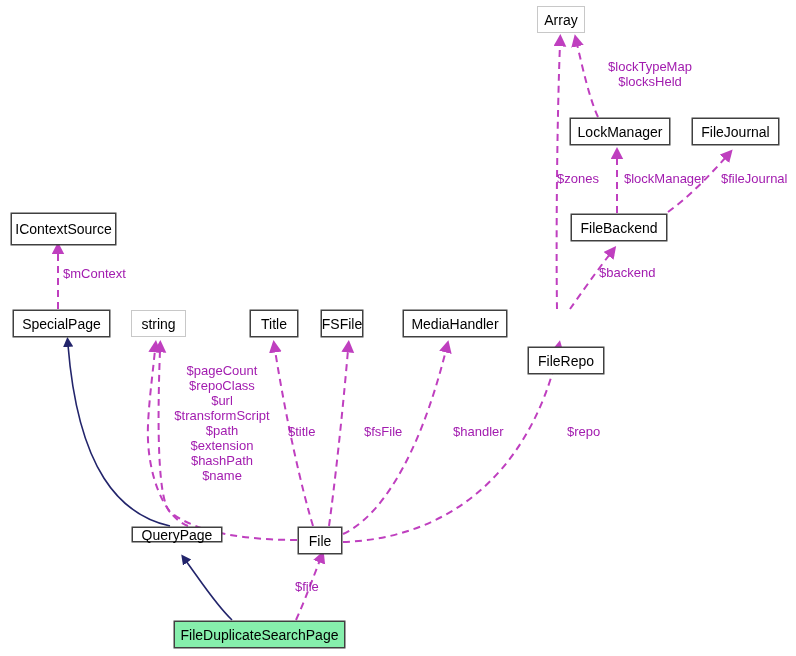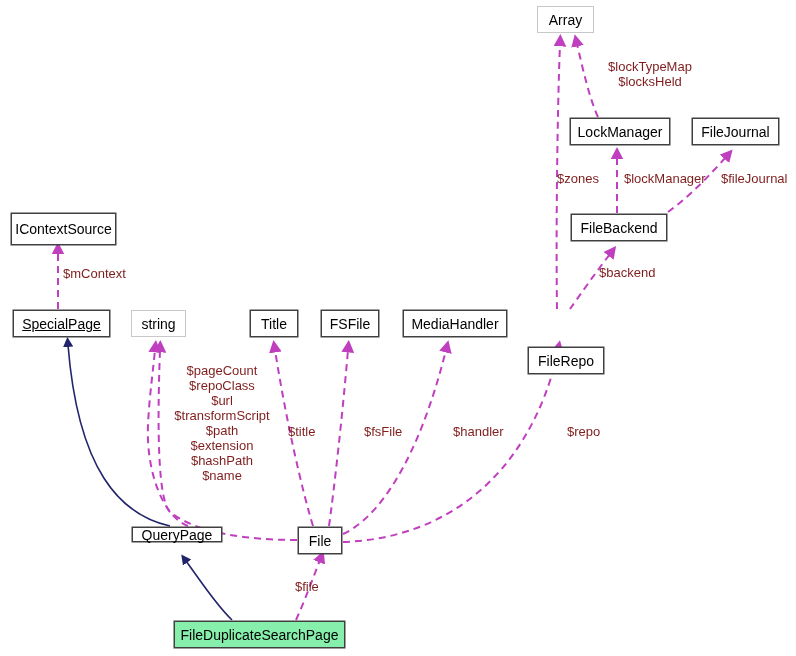--- a/index.html
+++ b/index.html
@@ -45,21 +45,21 @@
     border: 1px solid #c8c8c8;
     box-shadow: none;
   }
   .uml-node.highlight {
     background: #86efac;
   }
   .edge-label {
     position: absolute;
     font-size: 13px;
     line-height: 15px;
-    color: #7f1d1d;
+    color: #a21caf;
     white-space: pre;
     z-index: 2;
     background: transparent;
   }
   .edge-label.center {
     text-align: center;
     transform: translateX(-50%);
   }
   .edge-label.left {
     text-align: left;
@@ -110,45 +110,45 @@
     </g>
 
     <g id="inheritance-edges" stroke="#22246b" stroke-width="1.6" fill="none">
 
       <path d="M 170 526 C 120 515 78 470 68 345" marker-end="url(#arrow-inherit)"></path>
 
       <path d="M 232 620 C 216 605 200 580 186 561" marker-end="url(#arrow-inherit)"></path>
     </g>
   </svg>
 
-  <div class="uml-node light-border" style="left:537px;  top:6px;   width:57px;  height:27px;text-align:right;">
+  <div class="uml-node light-border" style="left:537px;  top:6px;   width:48px;  height:27px;text-align:right;">
       <span>Array</span>
     </div>
   <div class="uml-node solid-border" style="left:570px;  top:118px; width:100px; height:27px;">
       <span>LockManager</span>
     </div>
   <div class="uml-node solid-border" style="left:692px;  top:118px; width:87px;  height:27px;">
       <span>FileJournal</span>
     </div>
   <div class="uml-node solid-border" style="left:571px;  top:214px; width:96px;  height:27px;">
       <span>FileBackend</span>
     </div>
   <div class="uml-node solid-border" style="left:11px;   top:213px; width:105px; height:32px;">
       <span>IContextSource</span>
     </div>
-  <div class="uml-node solid-border" style="left:13px;   top:310px; width:97px;  height:27px;text-decoration:underline;">
+  <div class="uml-node solid-border" style="left:13px;   top:310px; width:97px;  height:27px;">
       <span>SpecialPage</span>
     </div>
   <div class="uml-node light-border" style="left:131px;  top:310px; width:55px;  height:27px;">
       <span>string</span>
     </div>
   <div class="uml-node solid-border" style="left:250px;  top:310px; width:48px;  height:27px;">
       <span>Title</span>
     </div>
-  <div class="uml-node solid-border" style="left:321px;  top:310px; width:58px;  height:27px;">
+  <div class="uml-node solid-border" style="left:321px;  top:310px; width:42px;  height:27px;">
       <span>FSFile</span>
     </div>
   <div class="uml-node solid-border" style="left:403px;  top:310px; width:104px; height:27px;">
       <span>MediaHandler</span>
     </div>
   <div class="uml-node solid-border" style="left:528px;  top:310px; width:76px;  height:27px;margin-top:37px;">
       <span>FileRepo</span>
     </div>
   <div class="uml-node solid-border" style="left:132px;  top:527px; width:90px;  height:15px;">
       <span>QueryPage</span>

